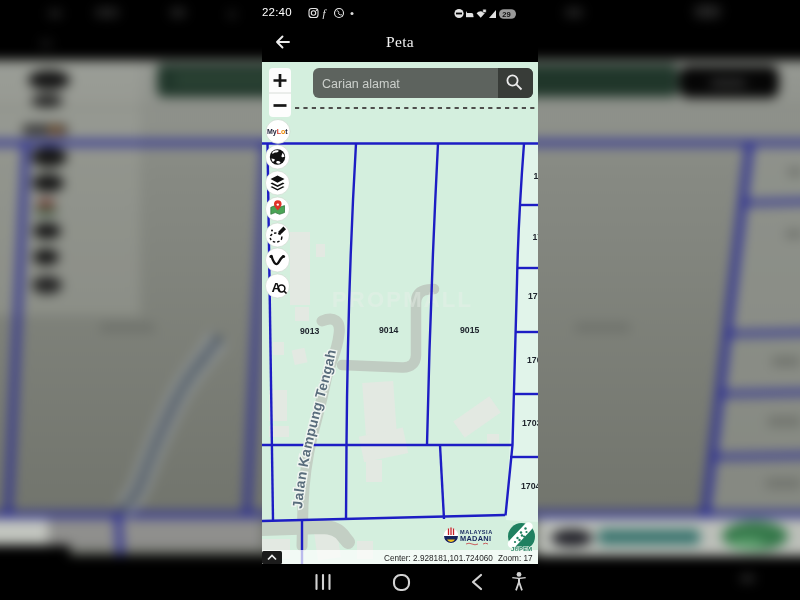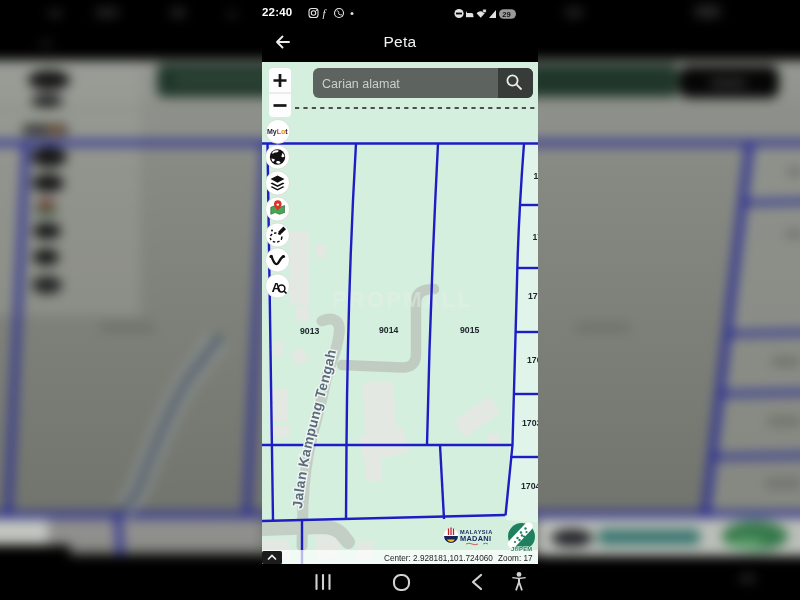--- a/index.html
+++ b/index.html
@@ -109,21 +109,21 @@
   <rect x="-20" y="556" width="185" height="84" fill="#000"></rect>
   <rect x="-20" y="561" width="840" height="79" fill="#000"></rect>
   <rect x="740" y="575" width="15" height="7" rx="3" fill="#2e2e2e"></rect>
 </svg>
     </div>
 
 <div id="phone">
 
 <div class="abs" style="left:0;top:0;width:276px;height:62px;background:#000;"></div>
 
-<div class="abs" style="left:0;top:6px;color:#fff;font-size:11.5px;font-weight:bold;letter-spacing:0.2px;">22:40</div>
+<div class="abs" style="left:0;top:6px;color:#fff;font-size:11.5px;font-weight:normal;letter-spacing:0.2px;">22:40</div>
 
 <svg class="abs" style="left:46px;top:7px;" width="50" height="12" viewBox="0 0 50 12">
   <g stroke="#e6e6e6" fill="none" stroke-width="1.1">
     <rect x="1" y="1.5" width="9" height="9" rx="2.8"></rect>
     <circle cx="5.5" cy="6" r="2.2"></circle>
     <circle cx="8.4" cy="3.2" r="0.7" fill="#e6e6e6" stroke="none"></circle>
     <circle cx="31" cy="6" r="4.5"></circle>
     <path d="M28.8,4.2 c0.4,-0.5 1,-0.4 1.3,0 l0.6,0.8 c0.3,0.4 0,0.9 -0.3,1.1 c0.3,0.9 1,1.6 1.9,1.9 c0.2,-0.4 0.7,-0.6 1.1,-0.3 l0.8,0.6 c0.4,0.3 0.5,0.9 0,1.3" stroke-width="1"></path>
   </g>
   <text x="14.5" y="10" font-size="11" font-style="italic" font-family="Liberation Serif,serif" fill="#e6e6e6">f</text>
@@ -143,21 +143,21 @@
     <text x="48.2" y="9.6" font-size="7.6" font-weight="bold" fill="#101010" font-family="Liberation Sans,sans-serif">29</text>
   </g>
 </svg>
 
 <svg class="abs" style="left:11px;top:32px;" width="20" height="20" viewBox="0 0 20 20">
   <g stroke="#ececec" stroke-width="1.9" fill="none" stroke-linecap="round" stroke-linejoin="round">
     <path d="M16,10 H4 M9.5,4.5 L4,10 L9.5,15.5"></path>
   </g>
 </svg>
 
-<div class="abs" style="left:0;top:32.5px;width:276px;text-align:center;color:#f2f2f2;font-size:15.5px;letter-spacing:0.3px;">Peta</div>
+<div class="abs" style="left:0;top:32.5px;width:276px;text-align:center;color:#f2f2f2;font-size:15.5px;letter-spacing:0.3px;font-family:Liberation Serif, serif;">Peta</div>
 
 <div class="abs" id="maparea" style="left:0;top:62px;width:276px;height:502px;background:#d4efde;overflow:hidden;">
 <svg class="abs" style="left:0;top:0;" width="276" height="502" viewBox="0 0 276 502">
 
   <rect x="0" y="0" width="276" height="502" fill="#d4efde"></rect>
 
   <polygon points="262,81 276,81 276,460 244,458" fill="#e1f4ea"></polygon>
 
   <g fill="#e3e9e2">
     <rect x="28" y="170" width="20" height="73"></rect>

